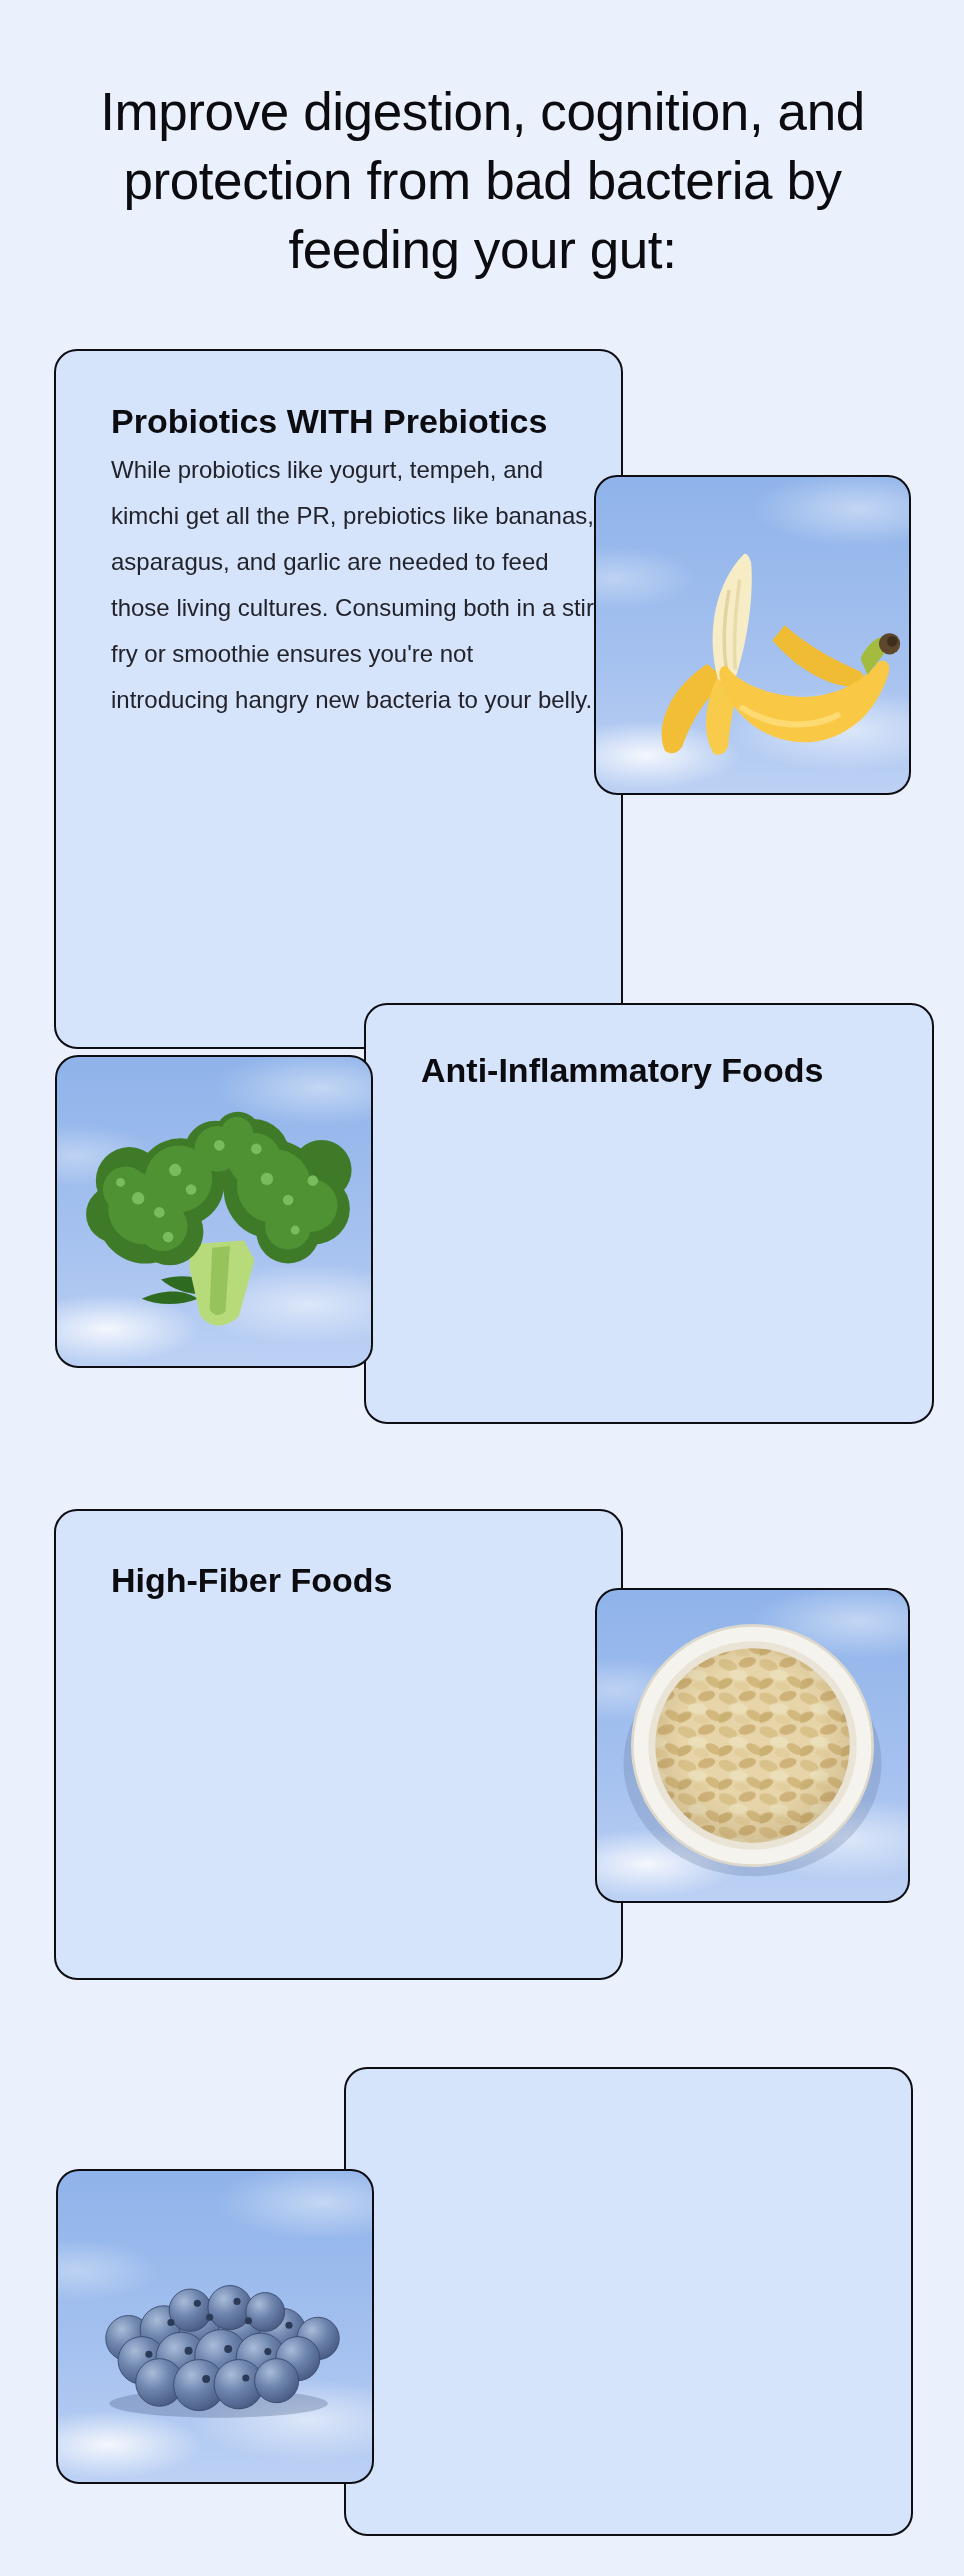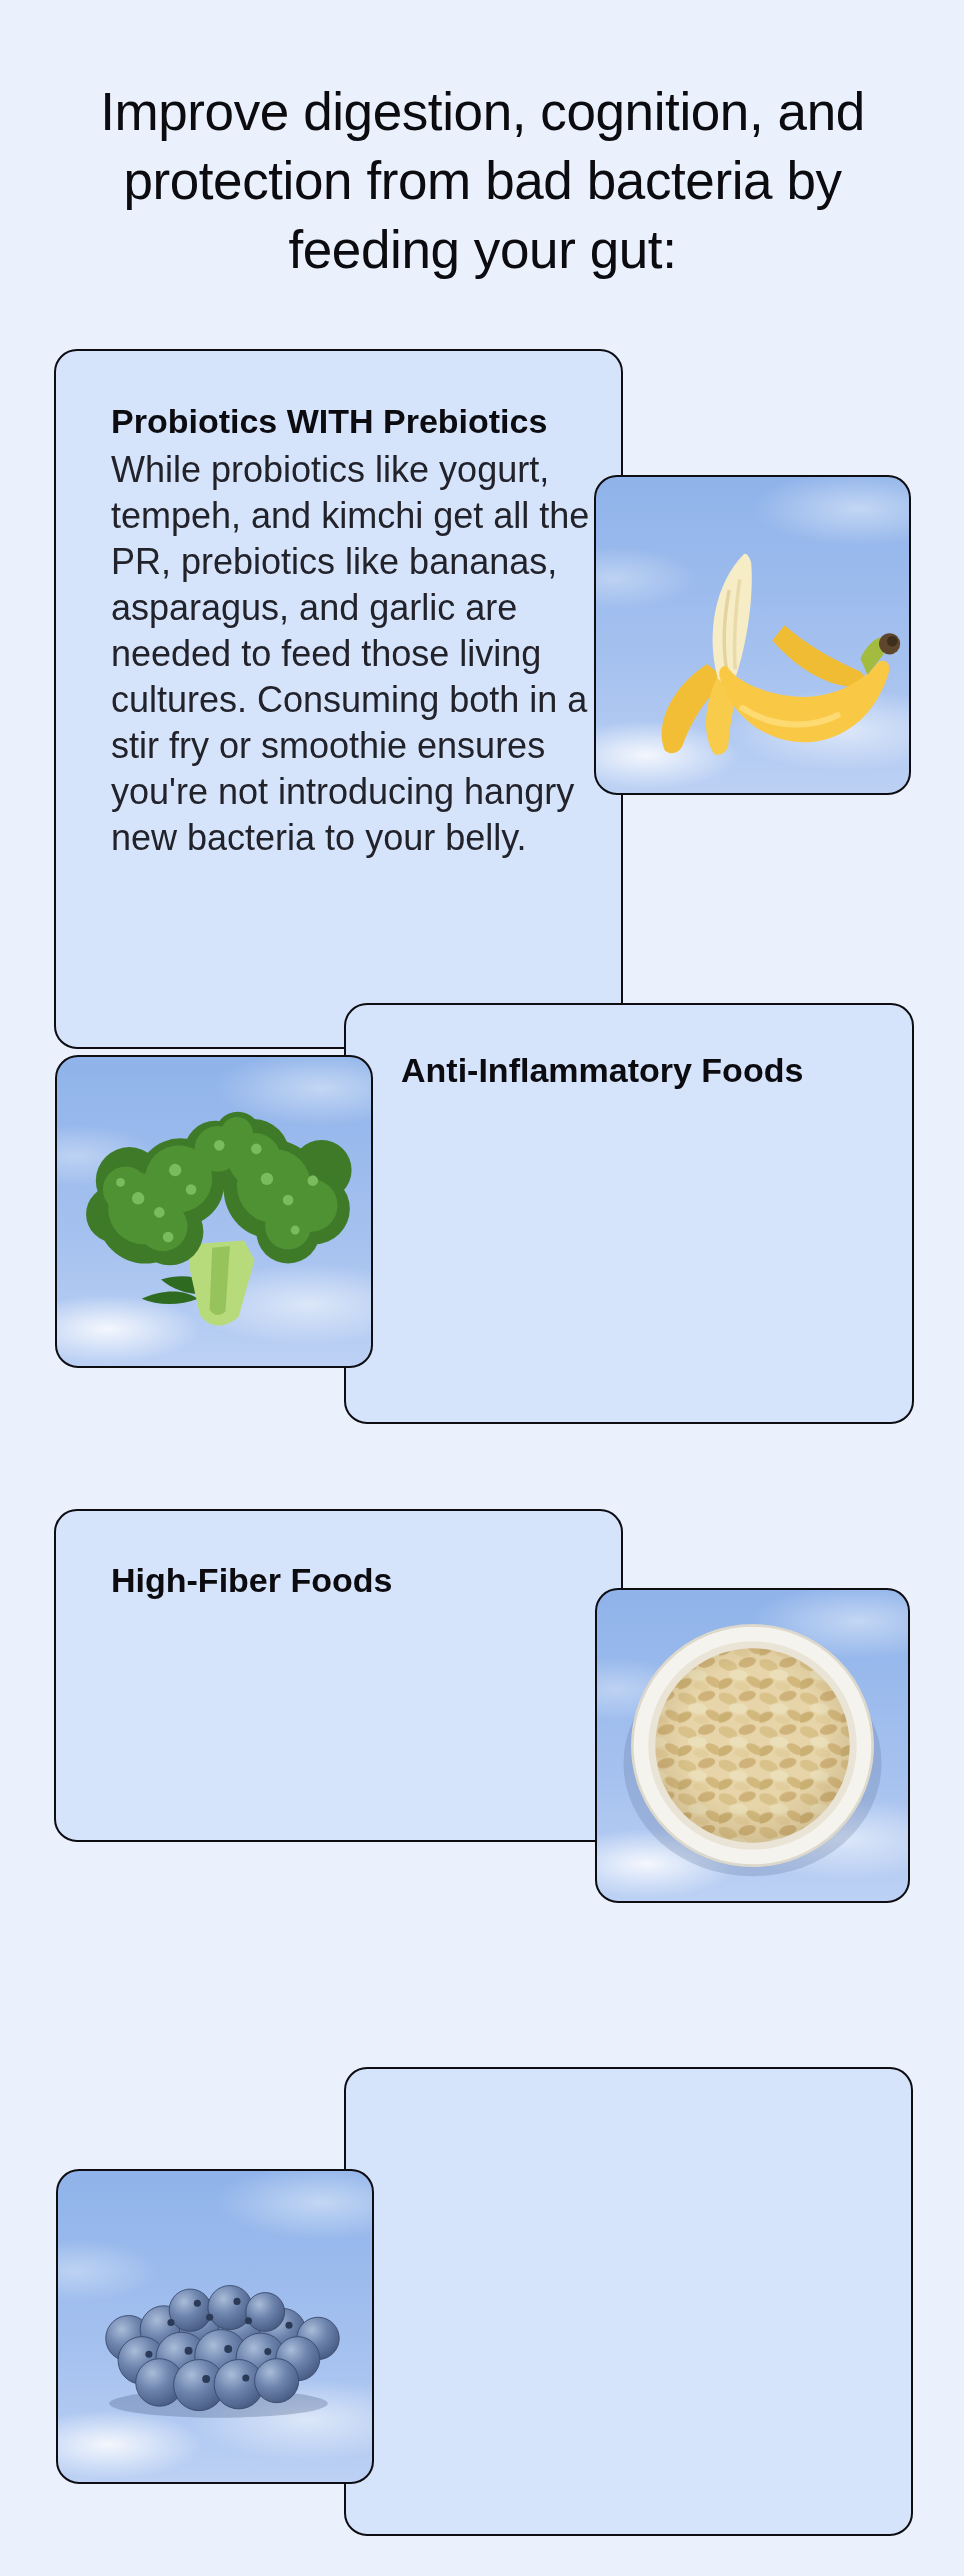--- a/index.html
+++ b/index.html
@@ -40,27 +40,27 @@
     z-index:1;
   }
   .card h2{
     font-size:34px;
     line-height:48px;
     font-weight:bold;
     color:var(--heading-ink);
     margin:0 0 1.8px 0;
   }
   .card p{
-    font-size:36px;
+    font-size:24px;
     line-height:46px;
     color:var(--body-ink);
   }
   .card1{left:54px;top:349px;width:569px;height:700px;padding:46px 25px 0 55px;}
-  .card2{left:344px;top:1003px;width:570px;height:421px;padding:41px 25px 0 55px;}
-  .card3{left:54px;top:1509px;width:569px;height:333px;padding:45px 25px 0 55px;}
+  .card2{left:364px;top:1003px;width:570px;height:421px;padding:41px 25px 0 55px;}
+  .card3{left:54px;top:1509px;width:569px;height:471px;padding:45px 25px 0 55px;}
   .card4{left:344px;top:2067px;width:569px;height:469px;padding:48px 25px 0 55px;}
   .photo{
     position:absolute;
     border:2.7px solid var(--outline);
     border-radius:23px;
     overflow:hidden;
     z-index:2;
     background:
       radial-gradient(134px 49px at 16% 88%, rgba(255,255,255,.85), rgba(255,255,255,0) 70%),
       radial-gradient(170px 58px at 80% 80%, rgba(255,255,255,.55), rgba(255,255,255,0) 70%),

